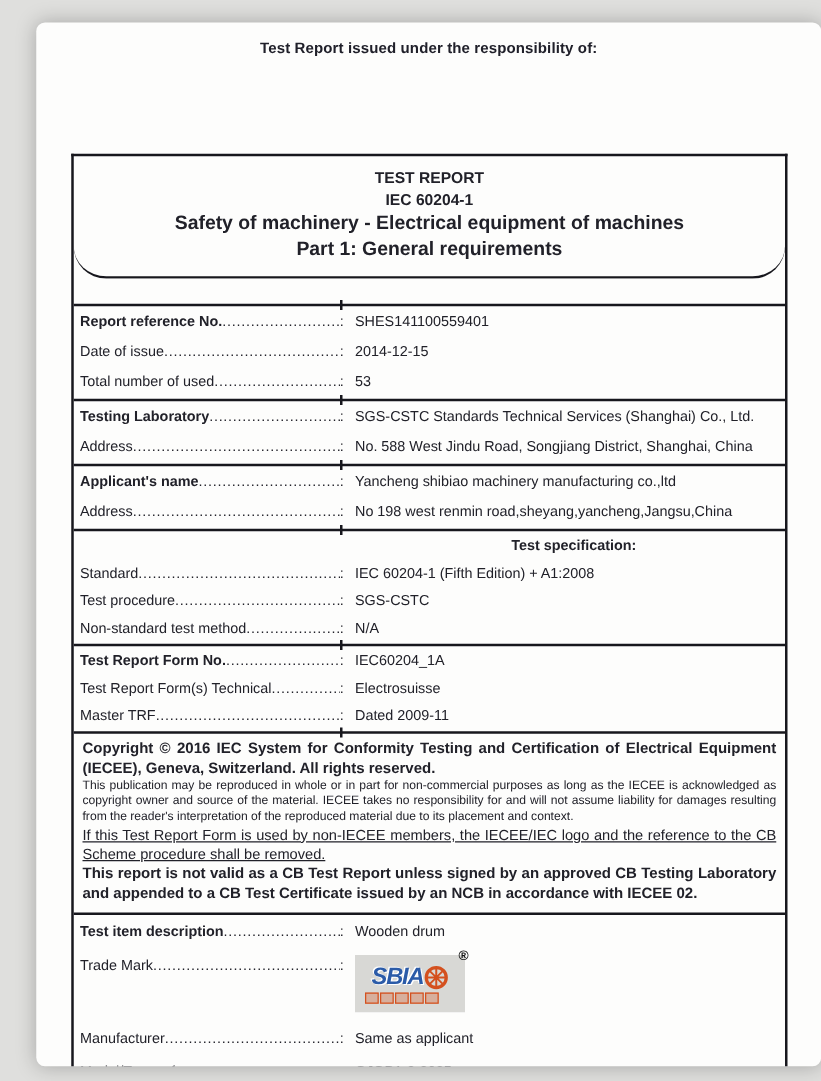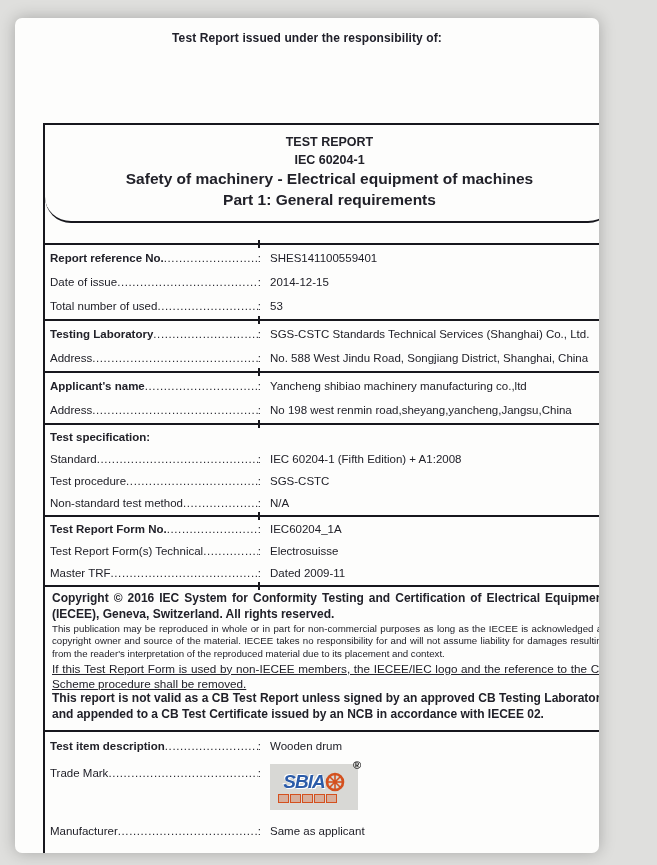--- a/index.html
+++ b/index.html
@@ -3,21 +3,21 @@
 <meta charset="utf-8">
 <style>
   html,body { margin:0; padding:0; }
   body {
     width:657px; height:865px; position:relative;
     background:#dfdfdd;
     font-family:"Liberation Sans", sans-serif;
     overflow:hidden;
   }
   .page {
-    position:absolute; left:15px; top:18px; width:584px; height:835px;
+    position:absolute; left:29px; top:18px; width:628px; height:835px;
     background:#fdfdfc; border-radius:7px; overflow:hidden;
     box-shadow:0 0 16px rgba(0,0,0,.25);
   }
   .header-note {
     position:absolute; top:13px; left:0; right:0; text-align:center;
     font-size:12px; font-weight:bold; color:#20202a; letter-spacing:.1px;
   }
   
   .sgs { position:absolute; top:0; right:0; width:230px; height:120px; }
   .sgs-text {
@@ -38,21 +38,21 @@
   .tl-small { font-size:12.5px; font-weight:bold; line-height:1.45; }
   .tl-big   { font-size:15.5px; font-weight:bold; line-height:1.35; }
   .spacer   { height:20px; border-bottom:2px solid #17171d; position:relative; }
   .group    { border-bottom:2px solid #17171d; position:relative; padding:1px 0; }
   .group.last { border-bottom:none; }
   .spacer::after, .group.tick::after {
     content:""; position:absolute; left:213px; bottom:-5px; width:2px; height:8px;
     background:#17171d; z-index:2;
   }
   .row { display:flex; align-items:baseline; min-height:24px; line-height:24px; padding:0 8px 0 5px; }
-  .compact .row { min-height:22px; line-height:22px; }
+  .compact .row { min-height:22px; line-height:22px;justify-content:flex-end; }
   .g7 .row { min-height:27px; line-height:27px; }
   .lbl { width:211px; flex:none; display:flex; align-items:baseline; overflow:hidden; }
   .lbl .t { white-space:nowrap; }
   .b .t, .head .t { font-weight:bold; }
   .leader { flex:1 1 auto; overflow:hidden; white-space:nowrap; }
   .leader::before {
     content:".........................................................................................";
     letter-spacing:.6px;
   }
   .colon { flex:none; }

